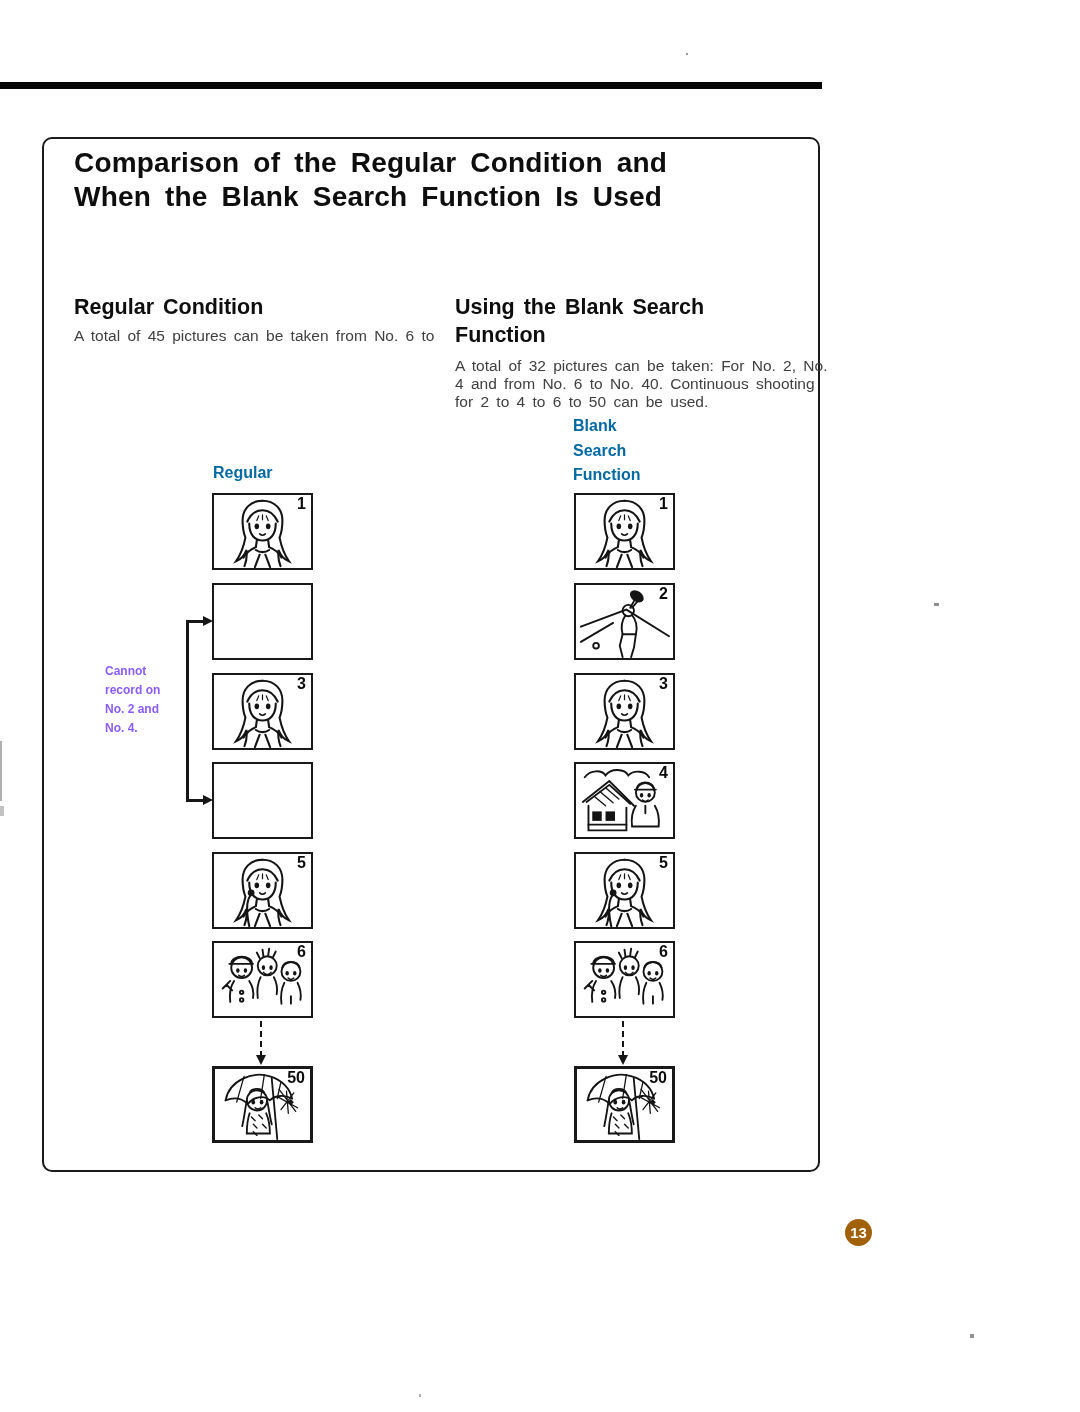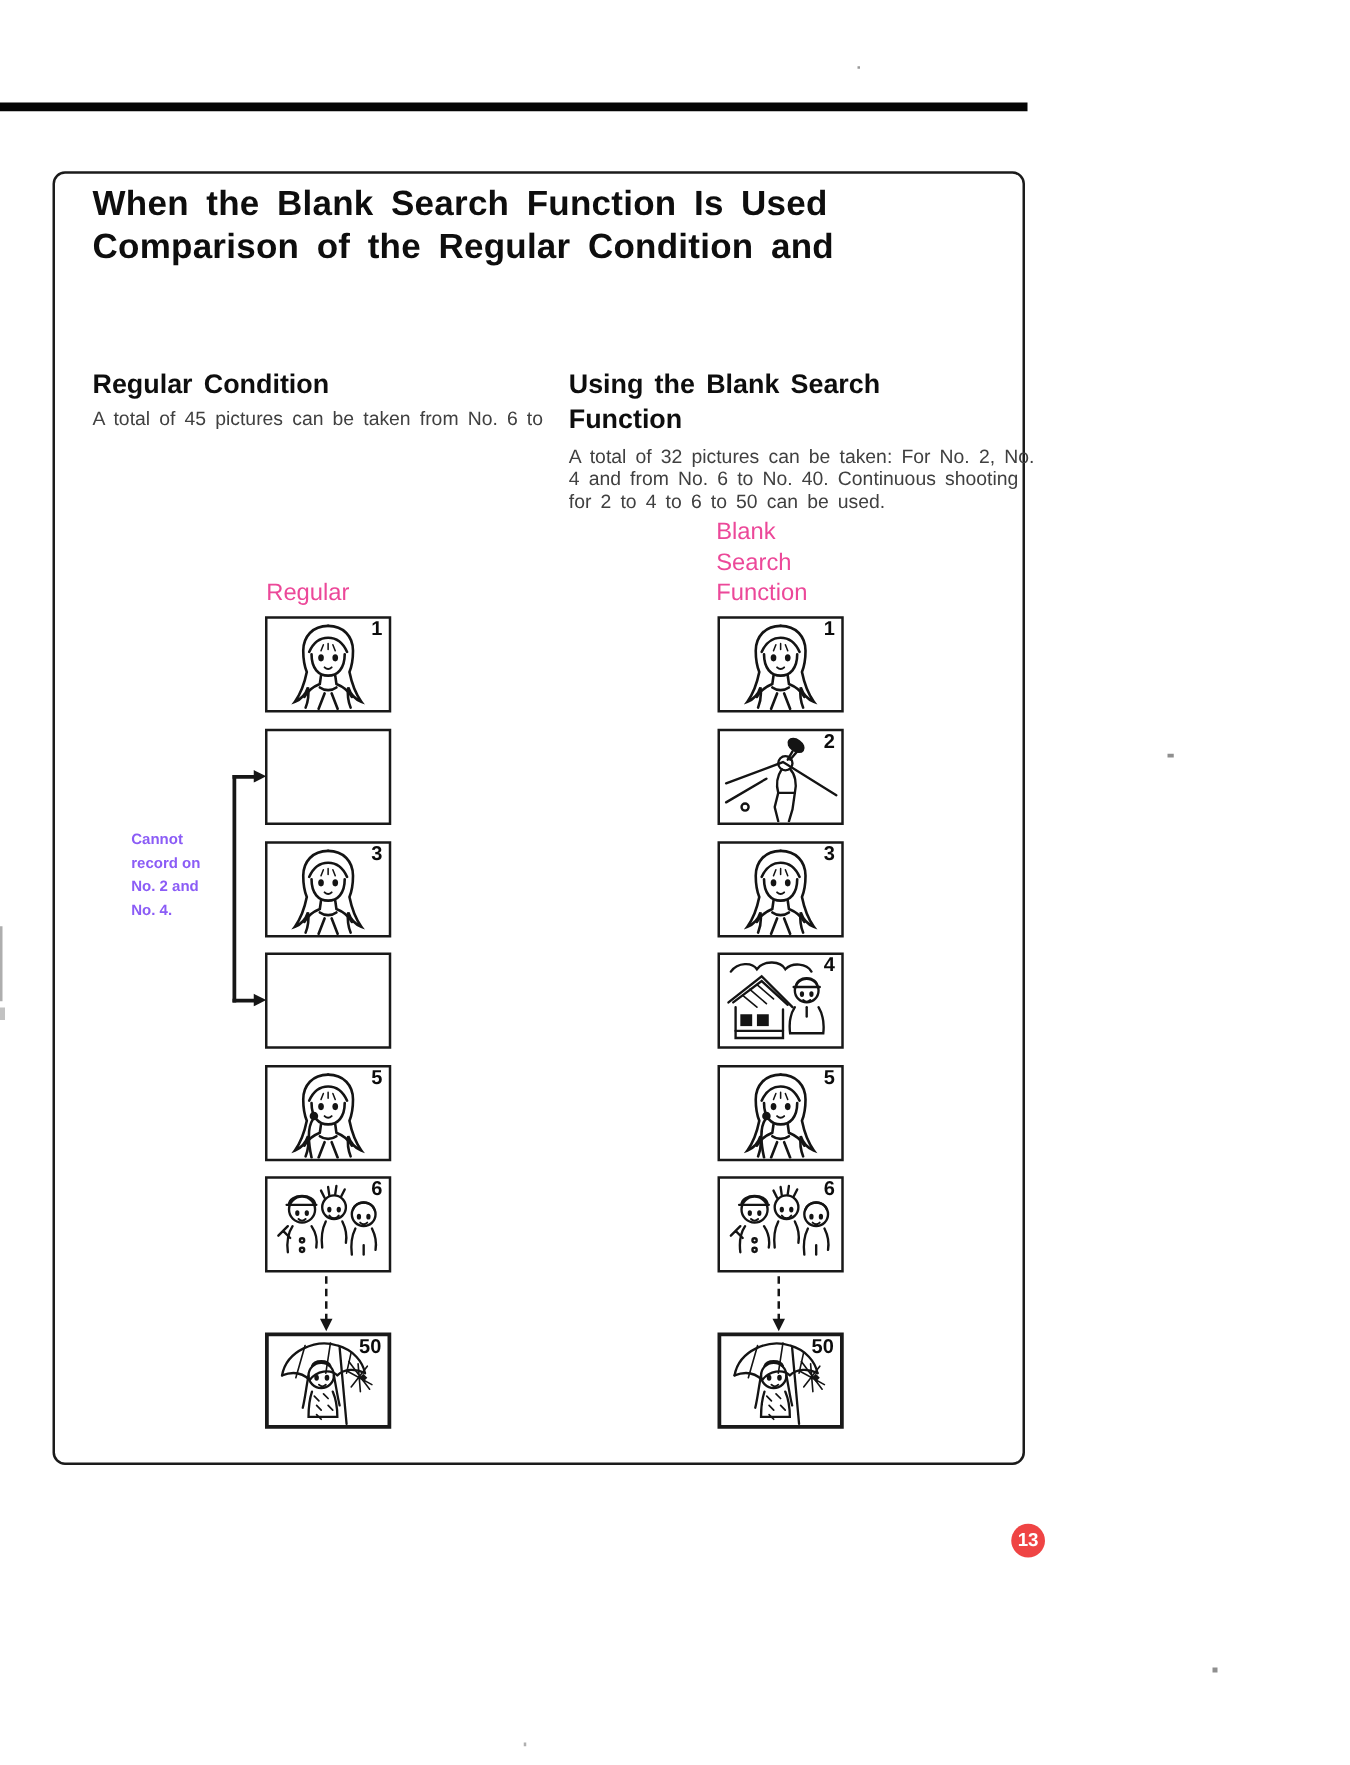--- a/index.html
+++ b/index.html
@@ -21,21 +21,21 @@
   .title{left:74px;top:146px;font-size:28px;line-height:34px;font-weight:bold;
          letter-spacing:0.2px;word-spacing:6px;color:#0e0e0e;}
   .title div{white-space:nowrap;}
   .ex-note{left:74px;top:234px;font-size:15.5px;line-height:22.5px;word-spacing:3px;color:#141414;}
   .col-heading{font-size:21.5px;line-height:27.5px;font-weight:bold;word-spacing:3px;color:#0e0e0e;}
   .lh-regular{left:74px;top:294px;}
   .rh-blank{left:455px;top:294px;}
   .body-text{font-size:15.5px;line-height:18.2px;word-spacing:3px;color:#404040;}
   .lp{left:74px;top:327px;}
   .rp{left:455px;top:357px;}
-  .diagram-label{font-weight:normal;font-size:19px;color:#ec4899;}
+  .diagram-label{font-weight:bold;font-size:16px;color:#0369a1;}
   .lab-regular{left:213px;top:464px;}
   .lab-bsf{left:573px;top:414px;line-height:24.5px;}
   .cannot-note{left:105px;top:662px;font-size:12px;line-height:19px;font-weight:bold;color:#8b5cf6;}
   .frame{
     width:101px;height:77px;box-sizing:border-box;
     border:2.5px solid #191919;background:#ffffff;
   }
   .frame.heavy{border-width:3.5px;}
   .frame svg.art{width:100%;height:100%;display:block;}
   .frame-num{
@@ -43,22 +43,22 @@
     font-size:16px;font-weight:bold;color:#0c0c0c;line-height:1;
   }
   .vline{background:#161616;}
   .hline{background:#161616;}
   .arrow-right{width:0;height:0;border-top:5.5px solid transparent;
     border-bottom:5.5px solid transparent;border-left:10px solid #161616;}
   .dash-line{width:0;border-left:2.5px dashed #161616;}
   .arrow-down{width:0;height:0;border-left:5.5px solid transparent;
     border-right:5.5px solid transparent;border-top:10px solid #161616;}
   .page-badge{
-    left:809px;top:1219px;width:27px;height:27px;border-radius:50%;
-    background:#ef4444;color:#ffffff;font-size:15px;font-weight:bold;
+    left:845px;top:1219px;width:27px;height:27px;border-radius:50%;
+    background:#a16207;color:#ffffff;font-size:15px;font-weight:bold;
     display:flex;align-items:center;justify-content:center;
   }
   .speck{background:#8f8f8f;}
 </style>
 </head>
 <body>
 
 <svg width="0" height="0" style="position:absolute" aria-hidden="true">
   <defs>
     <symbol id="girl-a" viewBox="0 0 100 77">
@@ -170,22 +170,22 @@
   </defs>
 </svg>
 
 <div class="page">
 
   <div class="abs top-rule"></div>
 
   <div class="abs content-box"></div>
 
   <div class="abs title">
+    <div>Comparison of the Regular Condition and</div>
     <div>When the Blank Search Function Is Used</div>
-    <div>Comparison of the Regular Condition and</div>
   </div>
 
 
   <div class="abs col-heading lh-regular">Regular Condition</div>
   <div class="abs body-text lp">
     <div>A total of 45 pictures can be taken from No. 6 to</div>
   </div>
 
   <div class="abs col-heading rh-blank">
     <div>Using the Blank Search</div>

